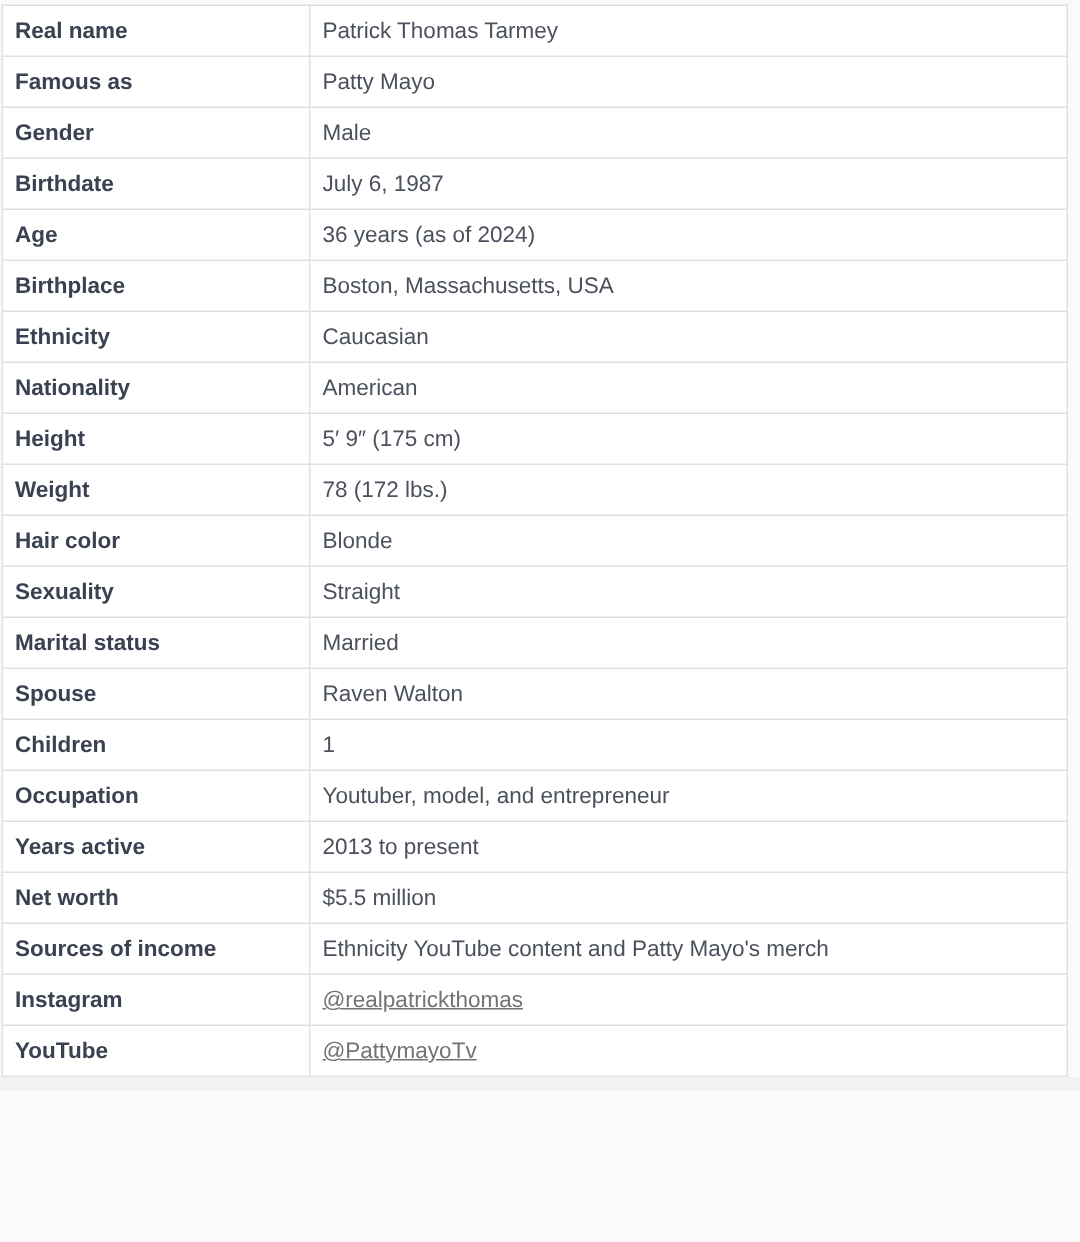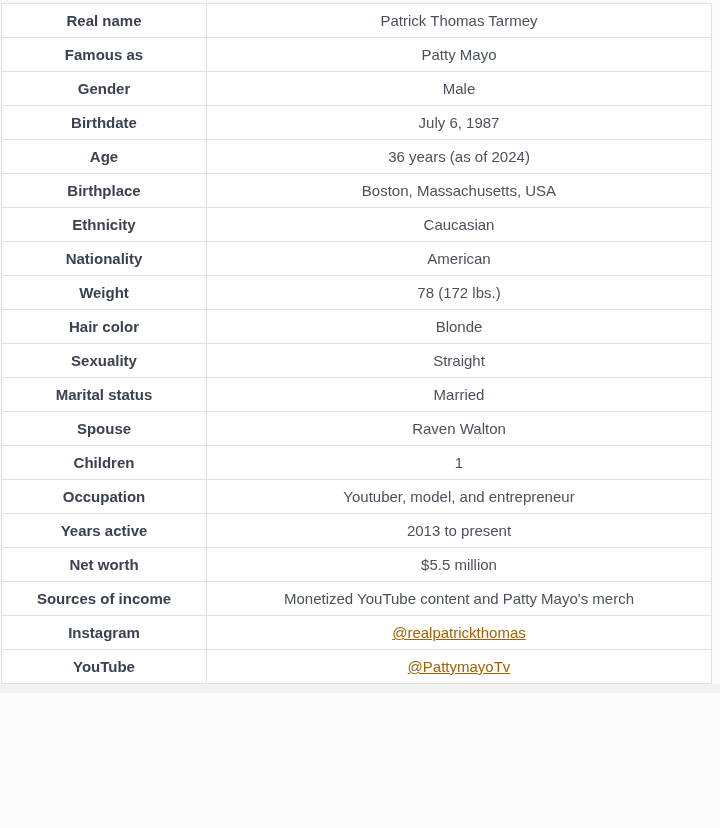--- a/index.html
+++ b/index.html
@@ -16,37 +16,36 @@
   .bio-table {
     border-collapse: collapse;
     table-layout: fixed;
     width: 711px;
     margin: 3px 0 0 1px;
     background: #ffffff;
   }
   .bio-table td {
     border: 1px solid #e0e0e0;
     height: 33px;
-    text-align: center;
     vertical-align: middle;
     font-size: 15px;
     padding: 0 8px;
     overflow: hidden;
     white-space: nowrap;
   }
   .label-cell {
     width: 188px;
     font-weight: bold;
     color: #3a4150;
   }
   .value-cell {
     color: #4b515c;
   }
   .value-link {
-    color: #a16207;
+    color: #737373;
     text-decoration: underline;
     cursor: pointer;
   }
   .below-strip {
     width: 720px;
     height: 9px;
     background: #f3f2f2;
   }
 </style>
 </head>
@@ -80,20 +79,24 @@
       </tr>
       <tr>
         <td class="label-cell">Ethnicity</td>
         <td class="value-cell">Caucasian</td>
       </tr>
       <tr>
         <td class="label-cell">Nationality</td>
         <td class="value-cell">American</td>
       </tr>
       <tr>
+        <td class="label-cell">Height</td>
+        <td class="value-cell">5′ 9″ (175 cm)</td>
+      </tr>
+      <tr>
         <td class="label-cell">Weight</td>
         <td class="value-cell">78 (172 lbs.)</td>
       </tr>
       <tr>
         <td class="label-cell">Hair color</td>
         <td class="value-cell">Blonde</td>
       </tr>
       <tr>
         <td class="label-cell">Sexuality</td>
         <td class="value-cell">Straight</td>
@@ -117,21 +120,21 @@
       <tr>
         <td class="label-cell">Years active</td>
         <td class="value-cell">2013 to present</td>
       </tr>
       <tr>
         <td class="label-cell">Net worth</td>
         <td class="value-cell">$5.5 million</td>
       </tr>
       <tr>
         <td class="label-cell">Sources of income</td>
-        <td class="value-cell">Monetized YouTube content and Patty Mayo's merch</td>
+        <td class="value-cell">Ethnicity YouTube content and Patty Mayo's merch</td>
       </tr>
       <tr>
         <td class="label-cell">Instagram</td>
         <td class="value-cell"><a class="value-link" href="#">@realpatrickthomas</a></td>
       </tr>
       <tr>
         <td class="label-cell">YouTube</td>
         <td class="value-cell"><a class="value-link" href="#">@PattymayoTv</a></td>
       </tr>
     </tbody>

